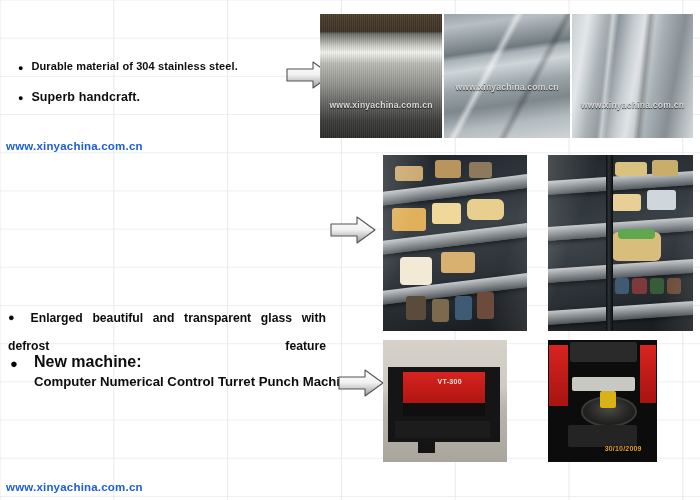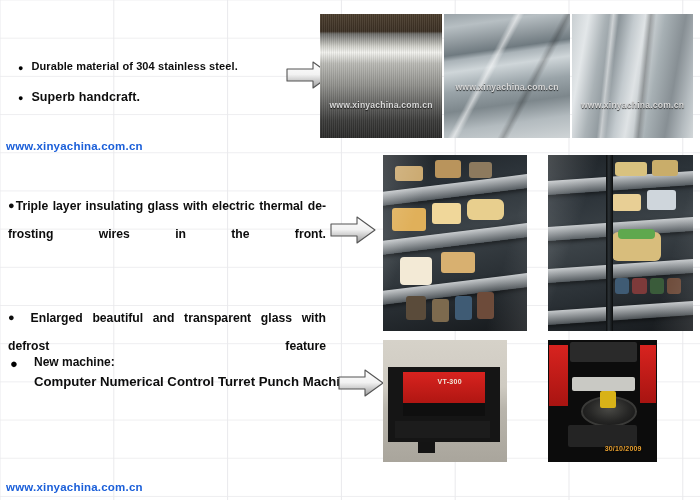--- a/index.html
+++ b/index.html
@@ -87,21 +87,21 @@
   #nm .nm-bullet {
     position: absolute;
     left: 2px;
     top: 5px;
     font-size: 13px;
     line-height: 1;
     color: #000;
   }
   #nm .nm-body { margin-left: 26px; }
   .nm-title {
-    font-size: 12px;
+    font-size: 16px;
     font-weight: bold;
     color: #0d0d0d;
     line-height: 20px;
   }
   .nm-sub {
     font-size: 13.2px;
     font-weight: bold;
     color: #0d0d0d;
     line-height: 20px;
     white-space: nowrap;
@@ -286,21 +286,20 @@
       <span class="btxt">Durable material of 304 stainless steel.</span>
     </div>
 
     <div class="bullet-row" id="b2">
       <span class="dot">●</span>
       <span class="btxt">Superb handcraft.</span>
     </div>
 
     <a class="site-link" id="link1" href="#">www.xinyachina.com.cn</a>
 
-    <div class="para" id="p1"><span class="dot-inline">●</span><span>Triple layer insulating glass with electric thermal de-frosting wires in the front.</span></div>
 
     <div class="para" id="p2"><span class="dot-inline">●</span>&nbsp;<span>Enlarged beautiful and transparent glass with defrost feature</span></div>
 
     <div id="nm">
       <span class="nm-bullet">●</span>
       <div class="nm-body">
         <div class="nm-title">New machine:</div>
         <div class="nm-sub">Computer Numerical Control Turret Punch Machine</div>
       </div>
     </div>

